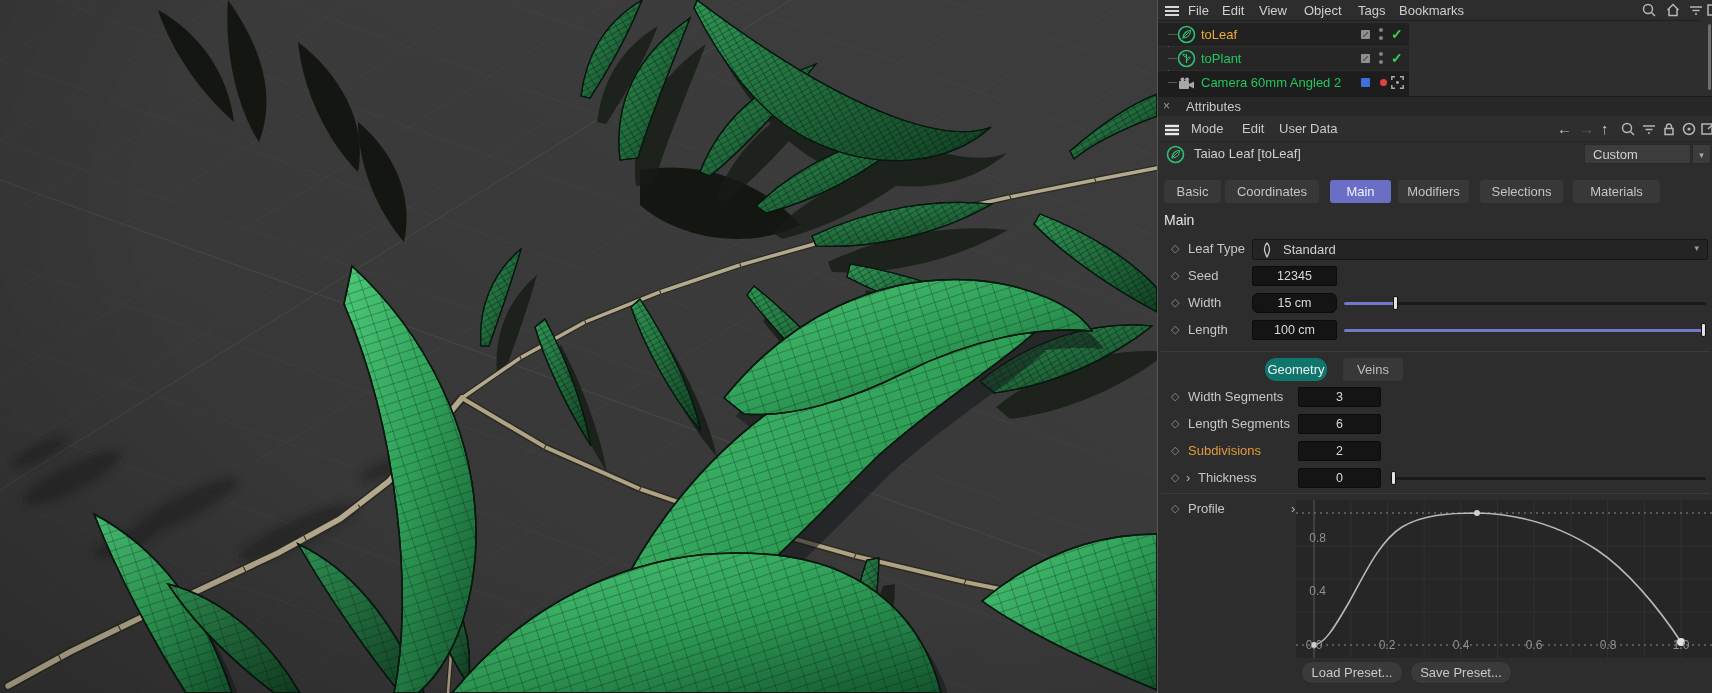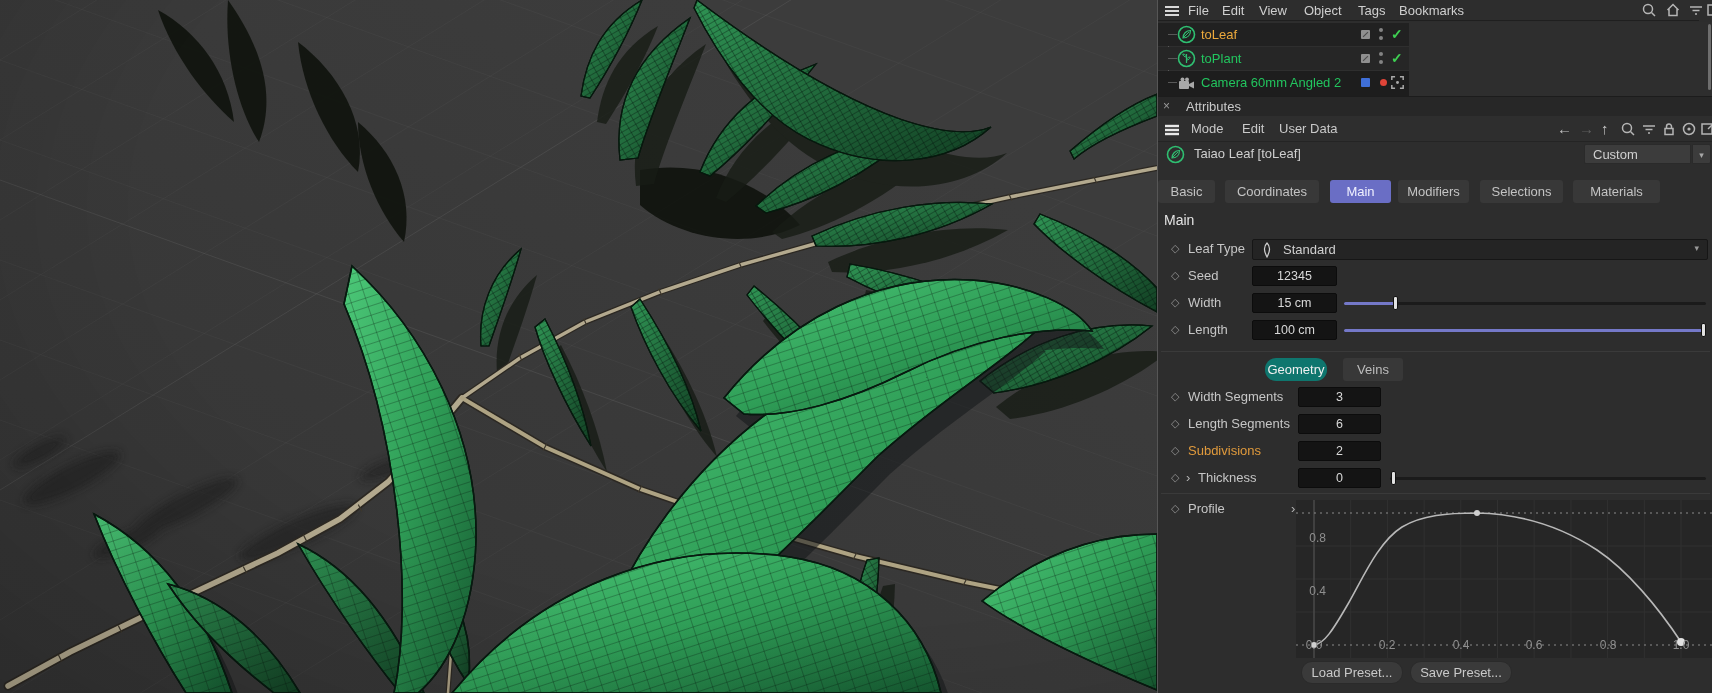--- a/index.html
+++ b/index.html
@@ -463,21 +463,21 @@
         <path d="M6,13 C6,9 9,5.5 13.5,5.5 C13.5,10 10.5,13 6,13 Z" fill="none" stroke="#2fbf71" stroke-width="1.2"></path>
         <line x1="6.5" y1="12.5" x2="12" y2="7" stroke="#2fbf71" stroke-width="1"></line>
       </svg>
       <span class="obj-title">Taiao Leaf [toLeaf]</span>
       <div class="preset-dd">
         <span>Custom</span>
       </div>
       <div class="preset-dd-arrow">▾</div>
     </div>
 
-    <div class="tab" style="left:0;width:57px;">Basic</div>
+    <div class="tab" style="left:6px;width:57px;">Basic</div>
     <div class="tab" style="left:67px;width:94px;">Coordinates</div>
     <div class="tab active" style="left:172px;width:61px;">Main</div>
     <div class="tab" style="left:240px;width:71px;">Modifiers</div>
     <div class="tab" style="left:322px;width:83px;">Selections</div>
     <div class="tab" style="left:415px;width:87px;">Materials</div>
 
     <div class="section-heading">Main</div>
 
     <div class="frow" style="top:238px;">
       <span class="diamond">◇</span>
@@ -493,21 +493,21 @@
 
     <div class="frow" style="top:265px;">
       <span class="diamond">◇</span>
       <span class="flabel">Seed</span>
       <div class="valbox" style="left:94px;width:85px;">12345</div>
     </div>
 
     <div class="frow" style="top:292px;">
       <span class="diamond">◇</span>
       <span class="flabel">Width</span>
-      <div class="valbox" style="left:94px;width:85px;">15 cm</div>
+      <div class="valbox" style="left:94px;width:85px;border-radius:6px;">15 cm</div>
       <div class="slider-track" style="left:186px;width:362px;"></div>
       <div class="slider-fill" style="left:186px;width:51px;"></div>
       <div class="slider-handle" style="left:235px;"></div>
     </div>
 
     <div class="frow" style="top:319px;">
       <span class="diamond">◇</span>
       <span class="flabel">Length</span>
       <div class="valbox" style="left:94px;width:85px;">100 cm</div>
       <div class="slider-track" style="left:186px;width:362px;"></div>

